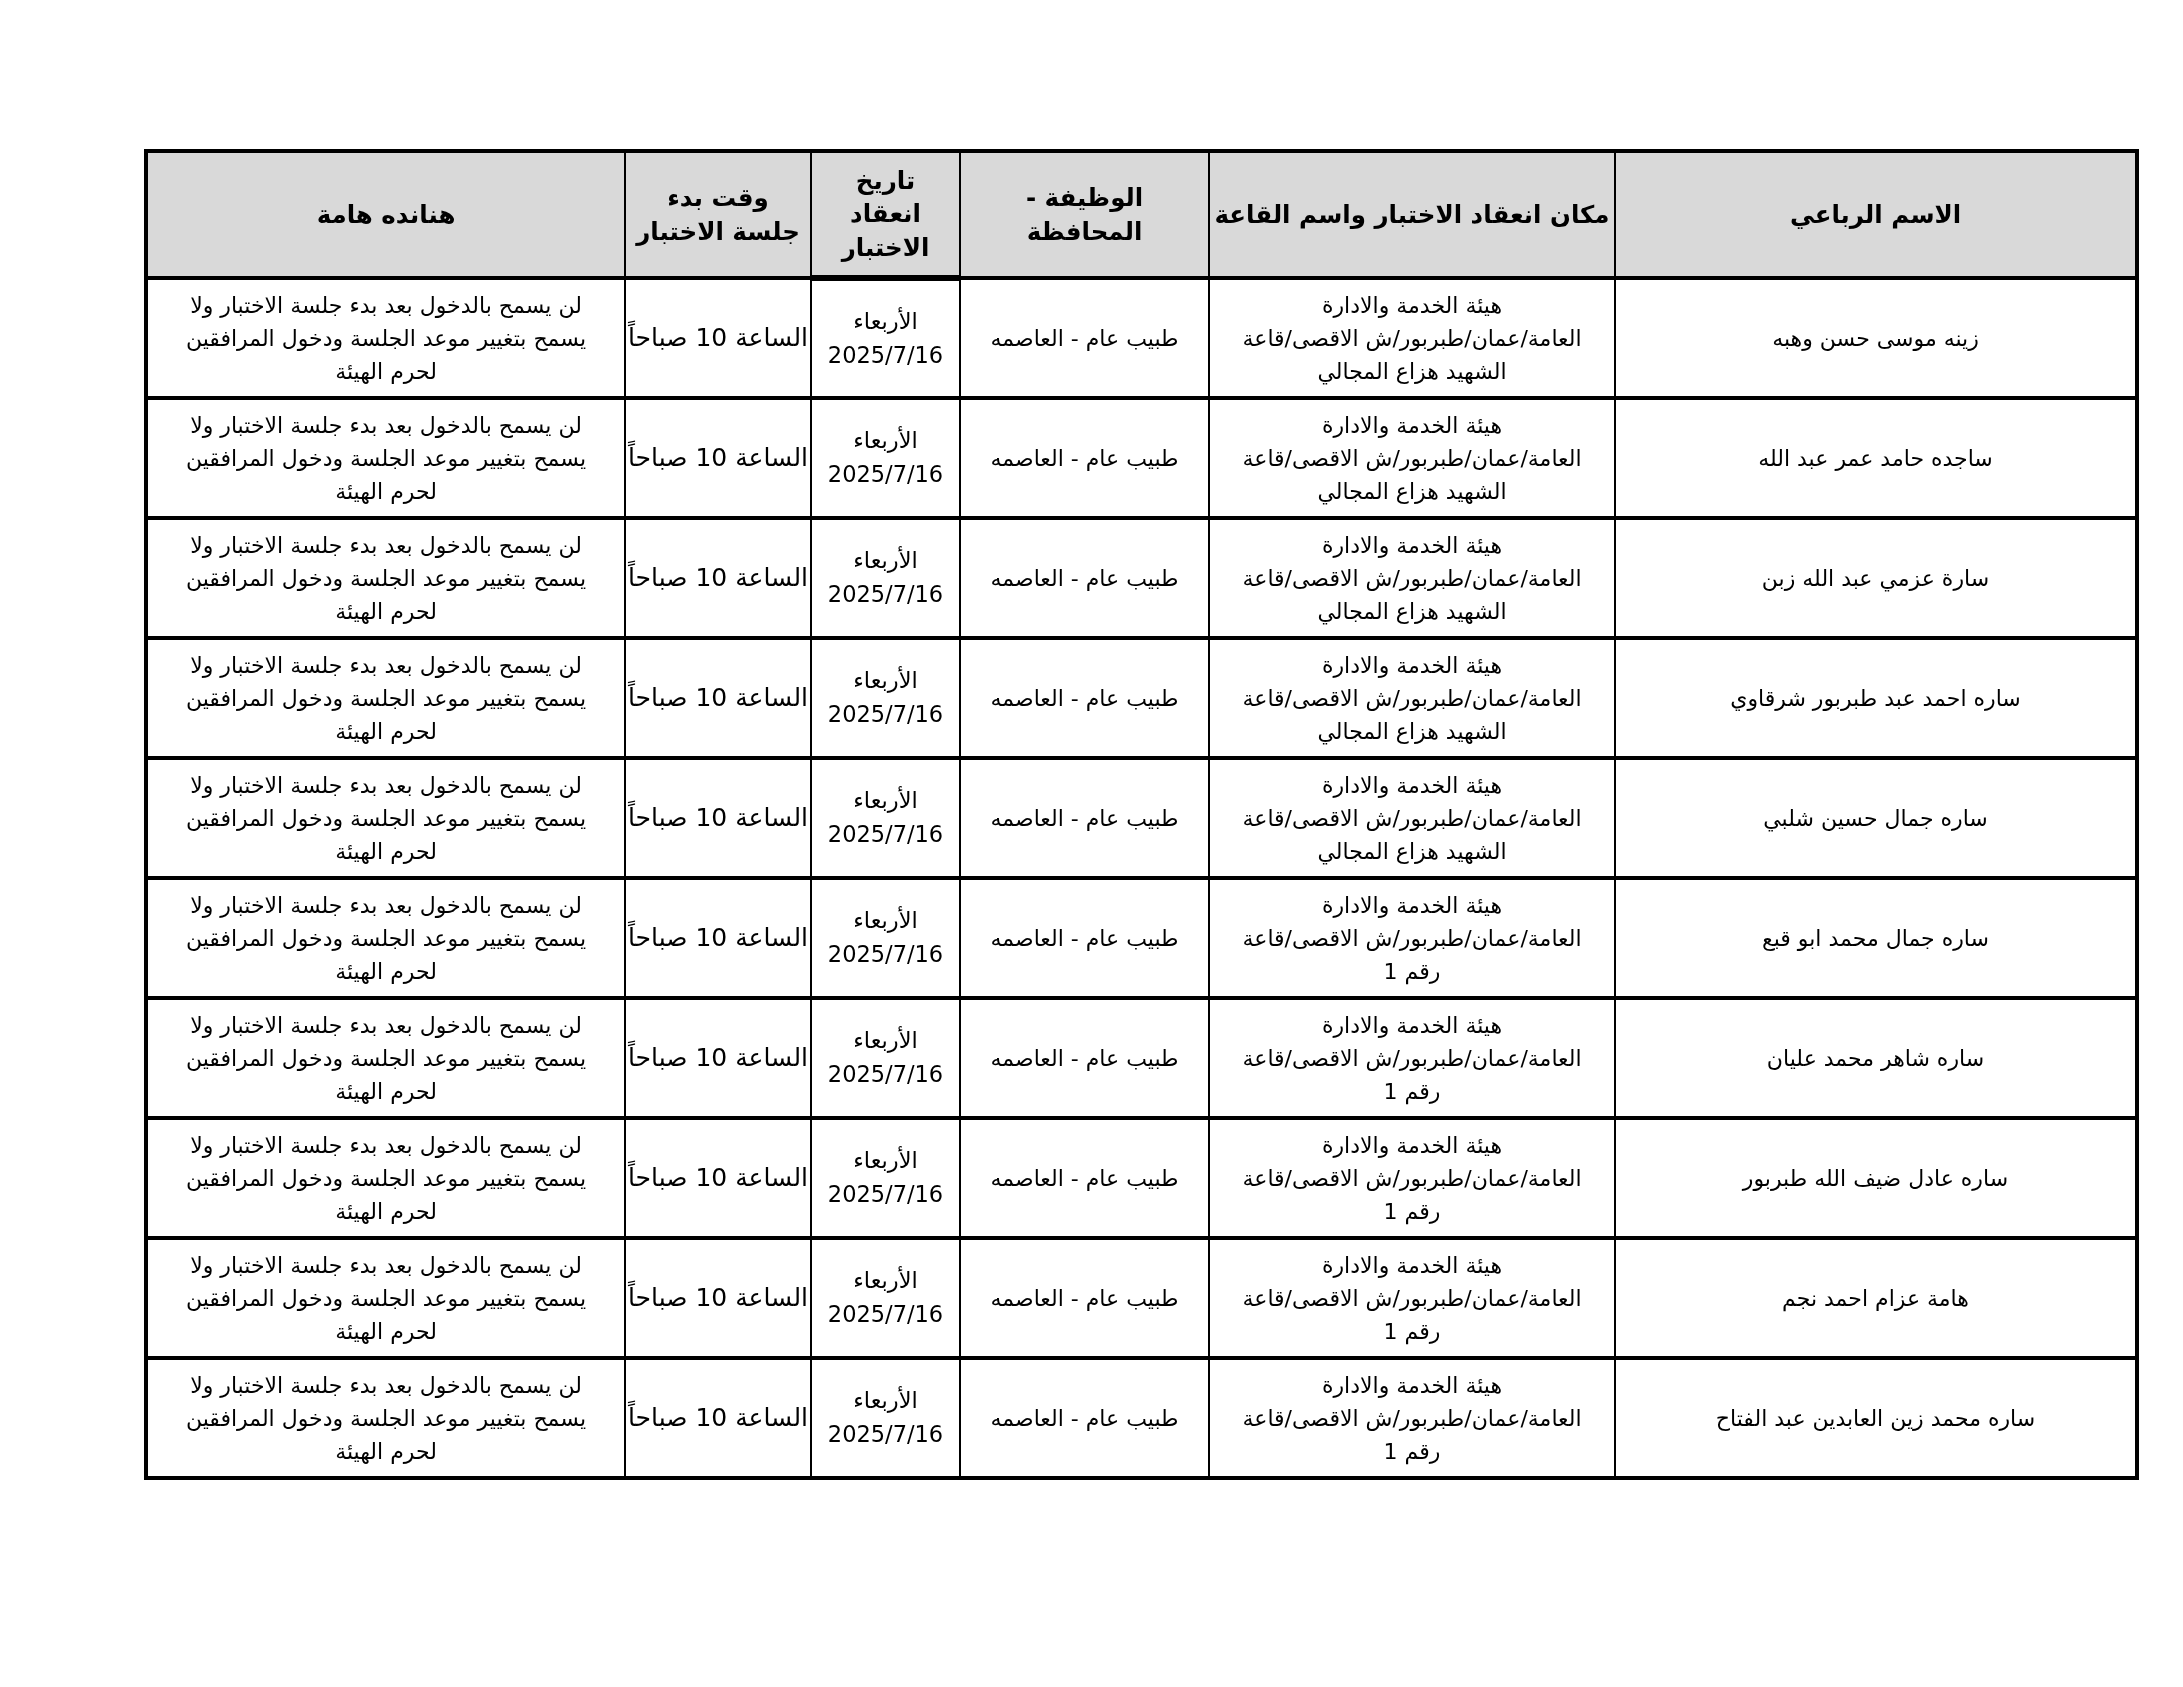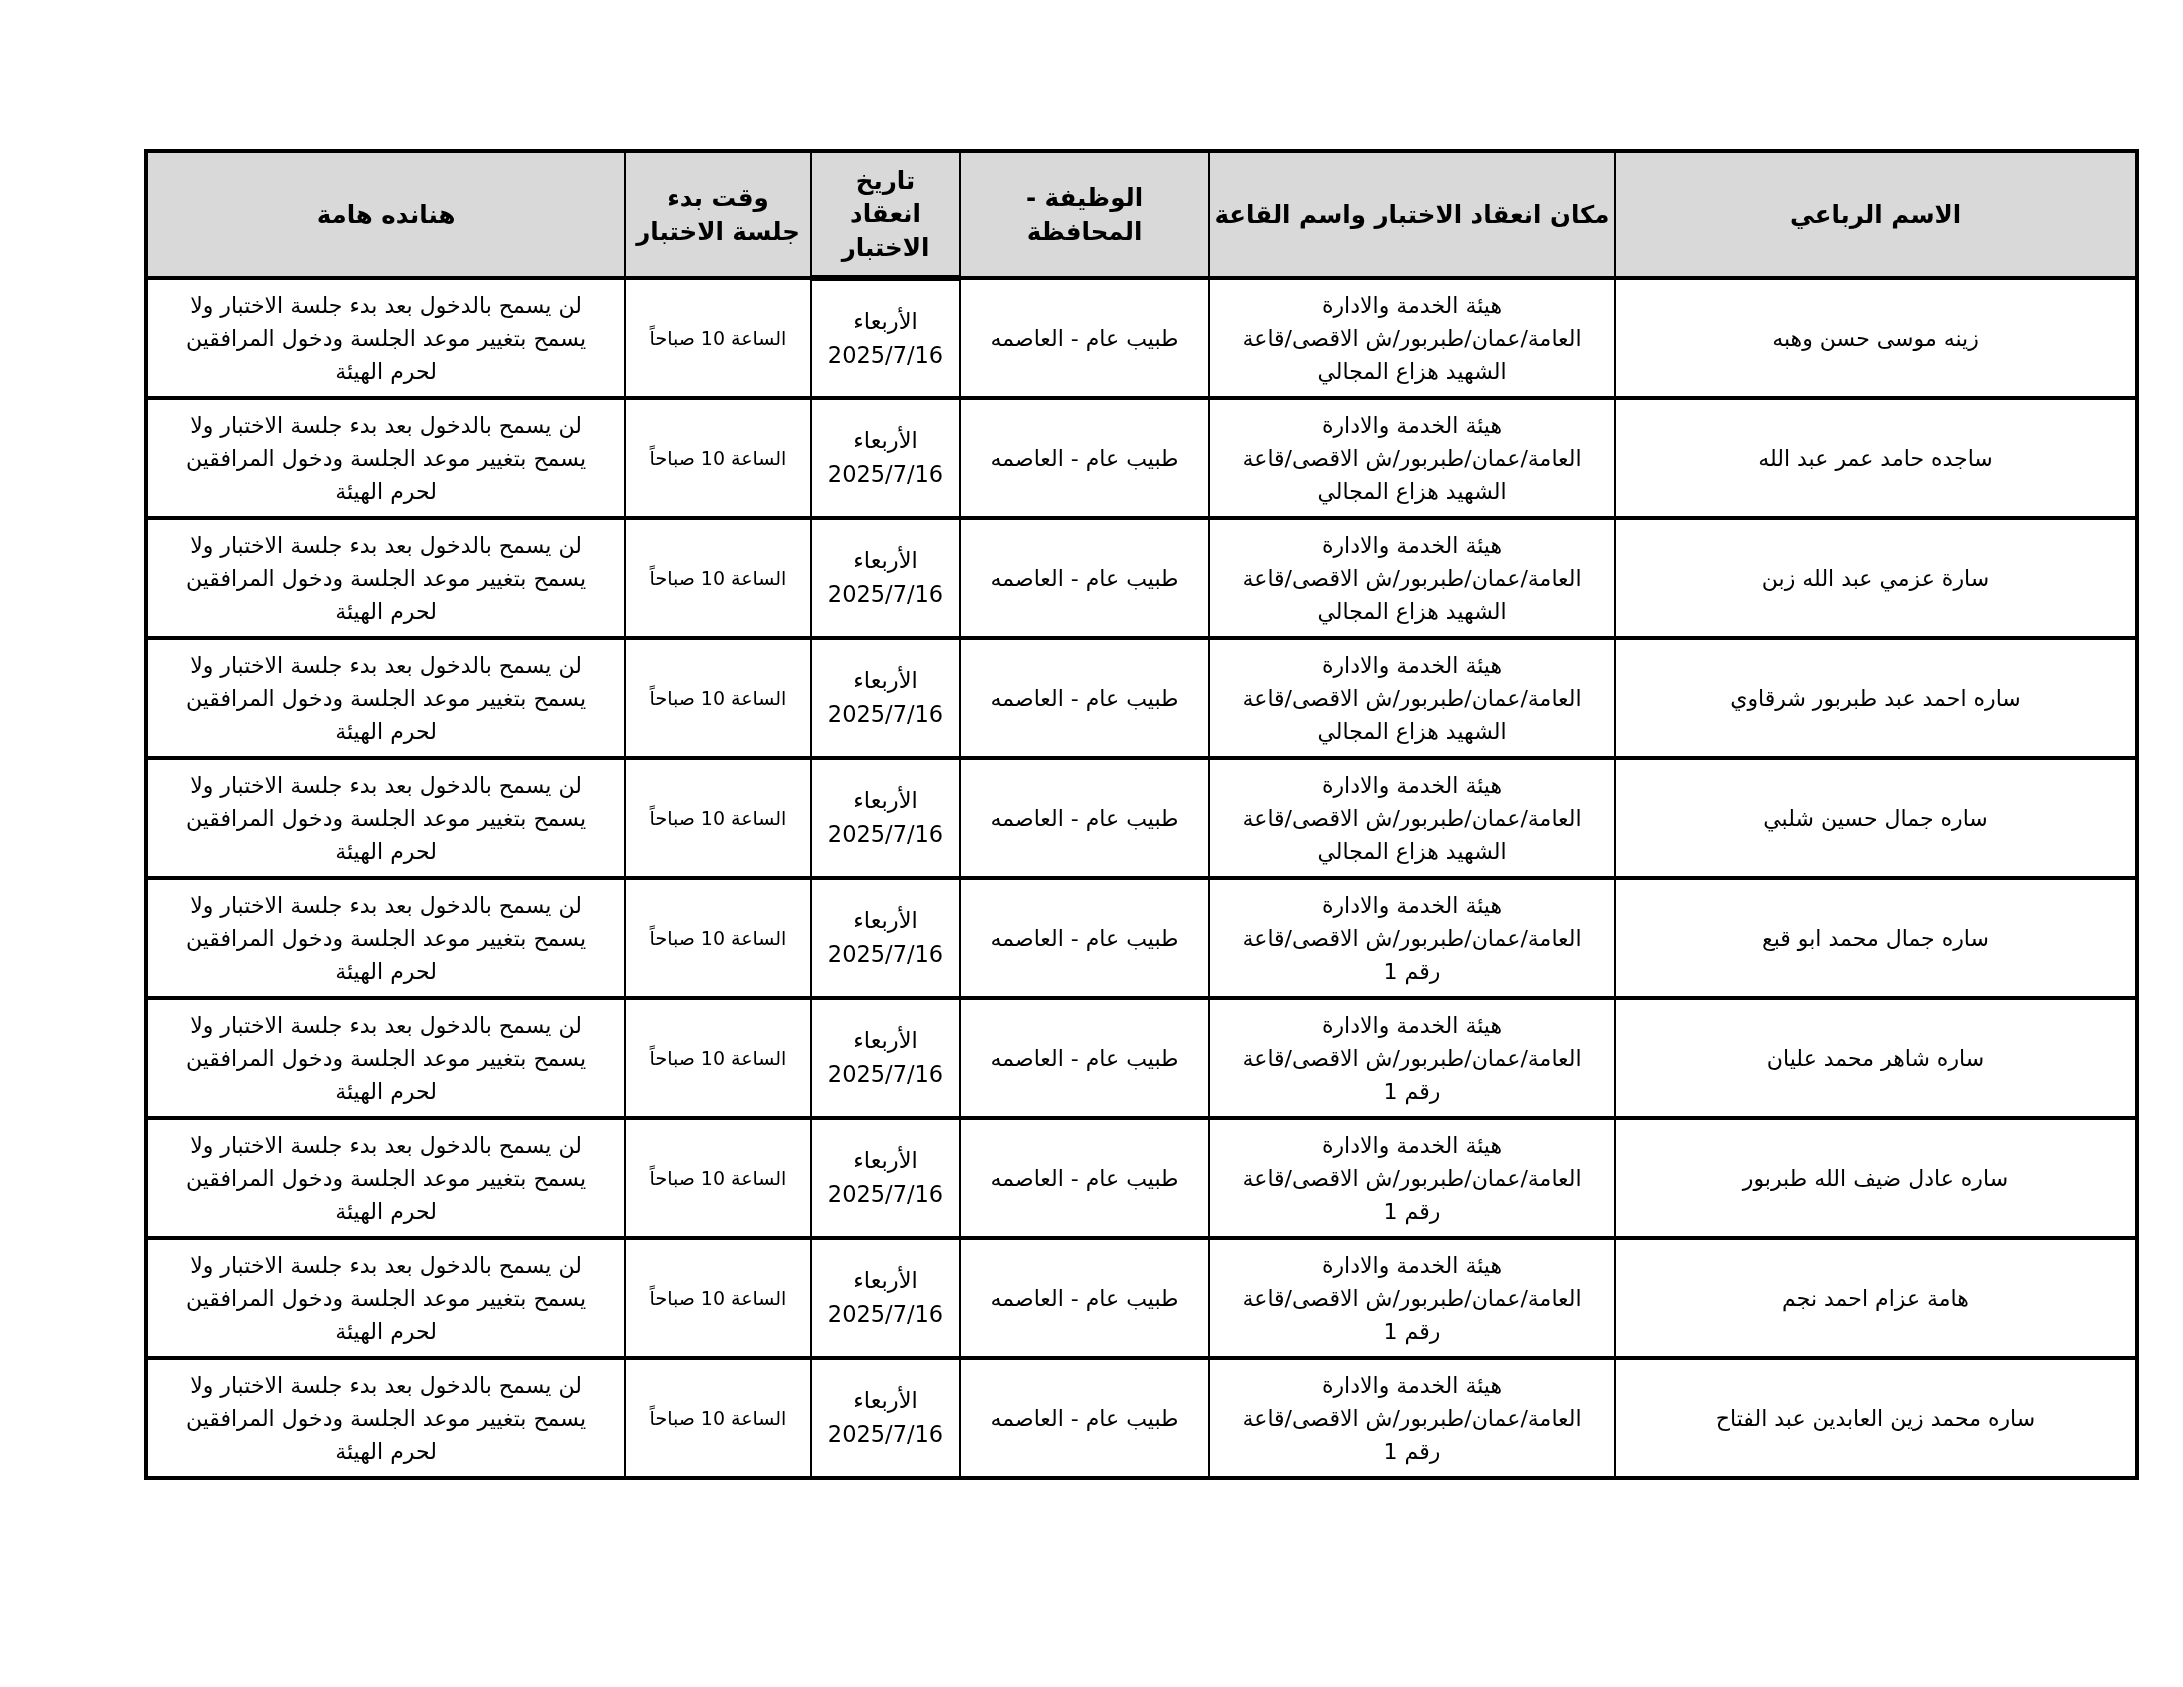--- a/index.html
+++ b/index.html
@@ -41,21 +41,21 @@
     font-size: 24.5px;
     line-height: 1.35;
   }
   table.schedule thead th.hdr-date { border-bottom-width: 6px; }
   table.schedule tbody tr { height: 120px; }
   table.schedule tbody td {
     font-size: 22px;
     line-height: 1.5;
     font-weight: normal;
   }
-  table.schedule td.c-time { font-size: 19px; padding: 1.3px 1.3px; margin-left: 12px; }
+  table.schedule td.c-time { font-size: 25px; padding: 1.3px 1.3px; margin-left: 12px; }
   table.schedule td.c-date { font-size: 22.5px; }
   .footer-page {
     position: absolute;
     left: 0; top: 1581px;
     width: 2183px;
     text-align: center;
     font-size: 29px;
     direction: ltr;
   }
 </style>

